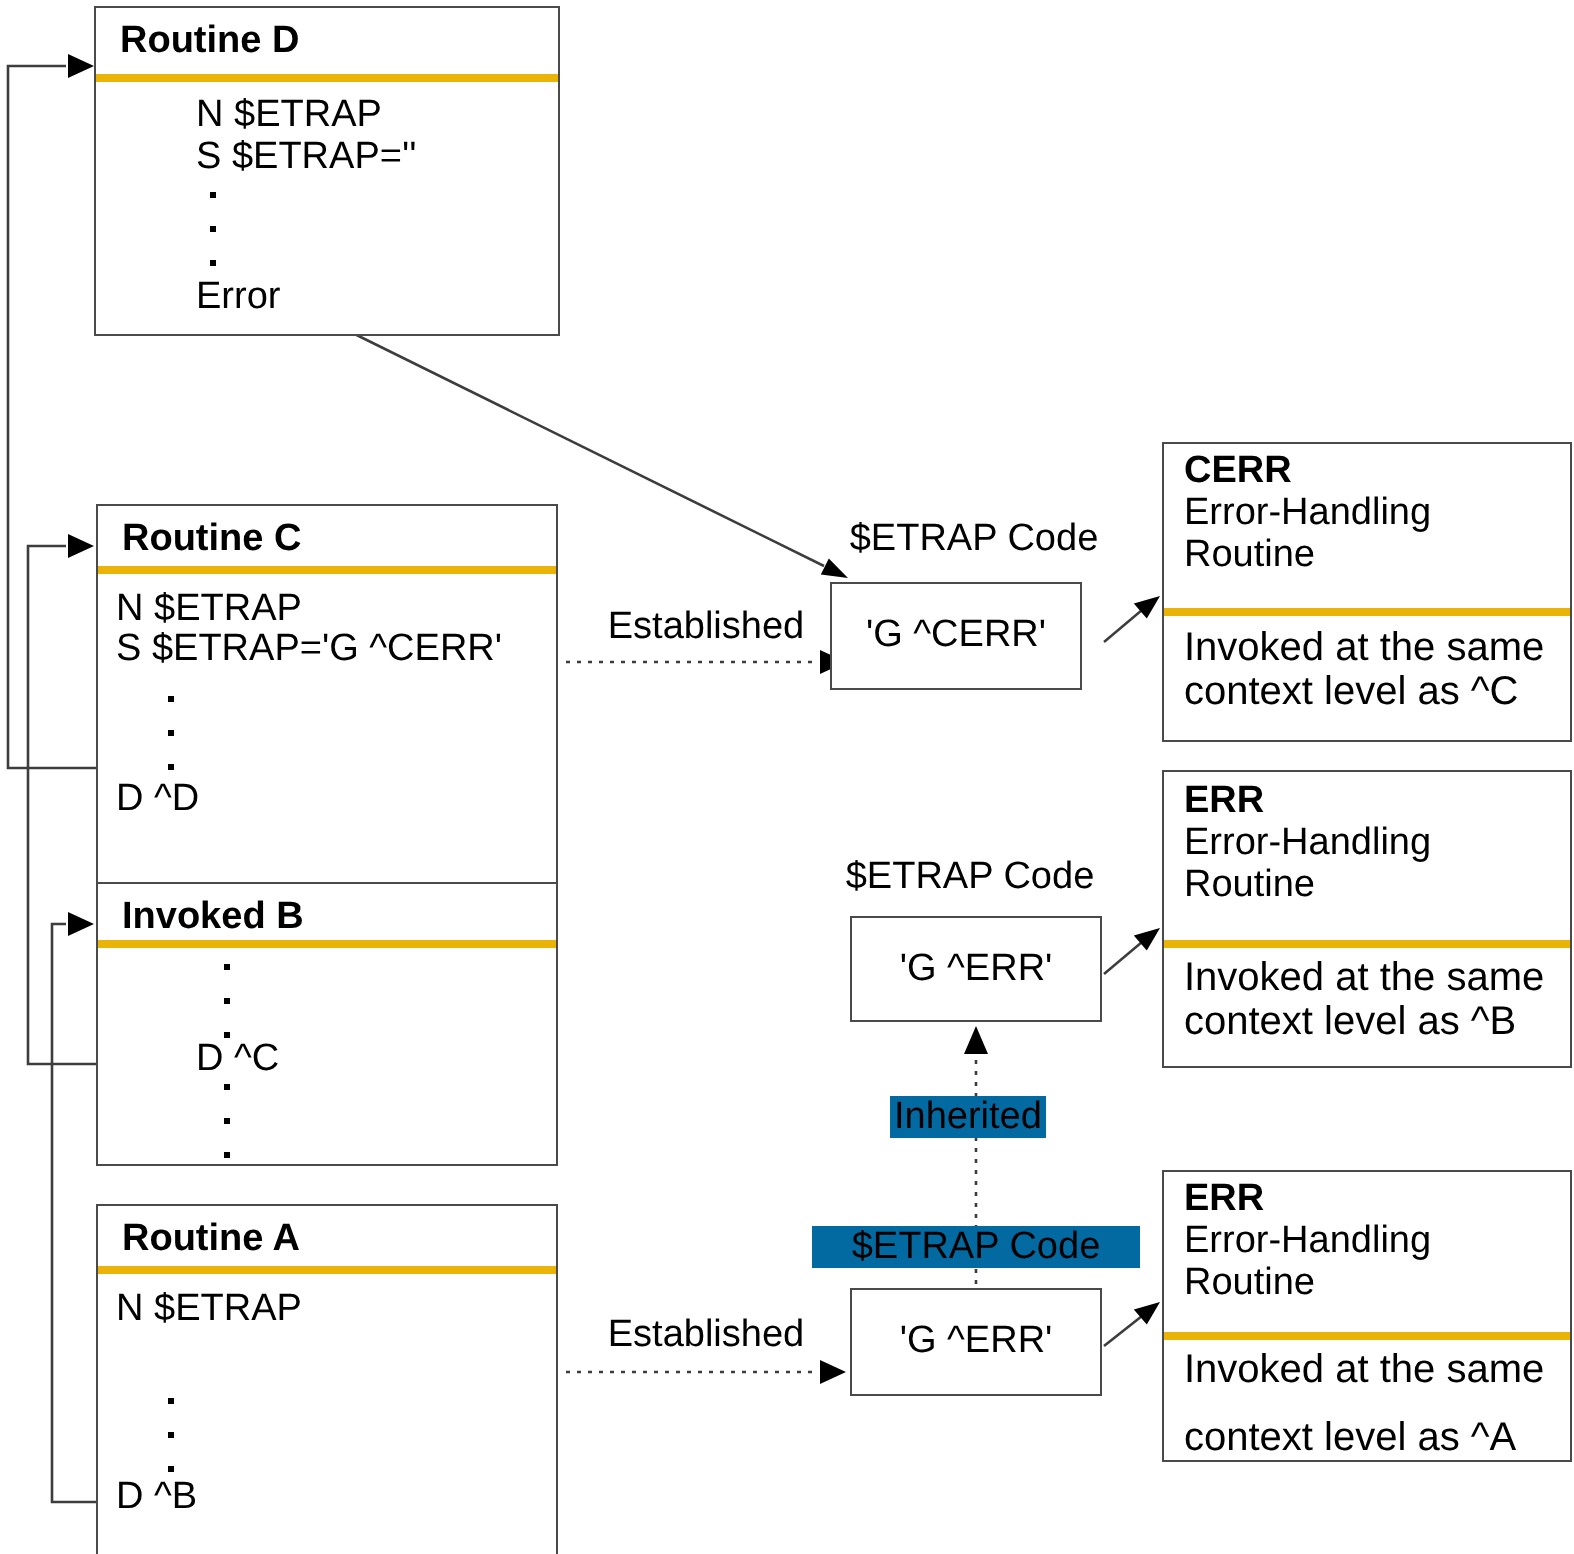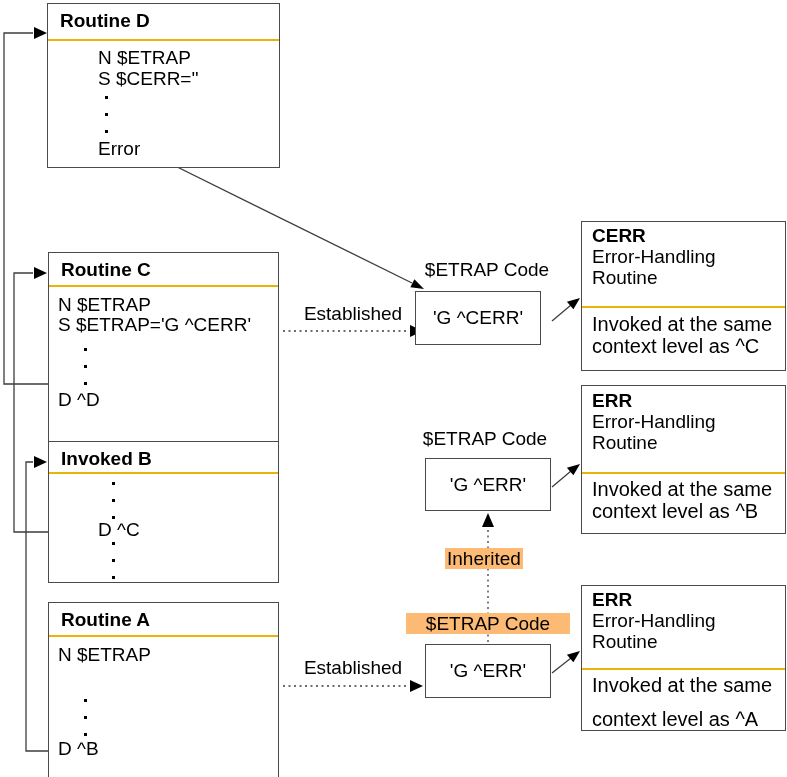--- a/index.html
+++ b/index.html
@@ -2,28 +2,28 @@
 <html><head>
 <meta charset="utf-8">
 <style>
   html,body{margin:0;padding:0;background:#fff}
   .canvas{
     position:relative;width:787px;height:777px;background:#fff;
     font-family:"Liberation Sans",sans-serif;color:#000;overflow:hidden;
   }
   svg.wires{position:absolute;left:0;top:0;z-index:1}
   .box{position:absolute;border:1px solid #4a4a4a;background:#fff;box-sizing:border-box;z-index:2}
-  .hdr{position:absolute;left:0;top:0;right:0;border-bottom:2px solid #eab308;box-sizing:border-box}
+  .hdr{position:absolute;left:0;top:0;right:0;border-bottom:4px solid #eab308;box-sizing:border-box}
   .hdr span{position:absolute;left:12px;top:6px;font-size:19px;font-weight:bold;white-space:nowrap}
   .txt{position:absolute;font-size:19px;line-height:21px;white-space:nowrap}
   .vdots{position:absolute;display:flex;flex-direction:column;gap:14px}
   .vdots i{display:block;width:3px;height:3px;background:#000}
   .codebox{display:flex;align-items:center;justify-content:center;font-size:19px}
   .lbl{position:absolute;font-size:19px;line-height:21px;text-align:center;z-index:3;white-space:nowrap}
-  .lbl.masked{background:#fdba74;padding:0 2px}
+  .lbl.masked{background:#0369a1;padding:0 2px}
   .note{position:absolute;left:0;right:0;box-sizing:border-box}
   .note div{position:absolute;left:10px;font-size:20px;line-height:22px;white-space:nowrap}
 </style>
 </head>
 <body>
 
 <div class="canvas">
 
   <svg class="wires" width="787" height="777" viewBox="0 0 787 777">
     <g fill="none" stroke="#3d3d3d" stroke-width="1.3">
@@ -50,21 +50,21 @@
       <polygon points="423,686 410,680 410,692"></polygon>
       <polygon points="488,513 482,527 494,527"></polygon>
     </g>
   </svg>
 
   <div class="box" style="left:47px;top:3px;width:233px;height:165px">
     <div class="hdr" style="height:37px">
       <span>Routine D</span>
     </div>
     <div class="txt" style="left:50px;top:43px">N $ETRAP</div>
-    <div class="txt" style="left:50px;top:64px">S $CERR=''</div>
+    <div class="txt" style="left:50px;top:64px">S $ETRAP=''</div>
     <div class="vdots" style="left:57px;top:92px">
         <i></i>
         <i></i>
         <i></i>
       </div>
     <div class="txt" style="left:50px;top:134px">Error</div>
   </div>
 
   <div class="box" style="left:48px;top:252px;width:231px;height:200px">
     <div class="hdr" style="height:34px">

